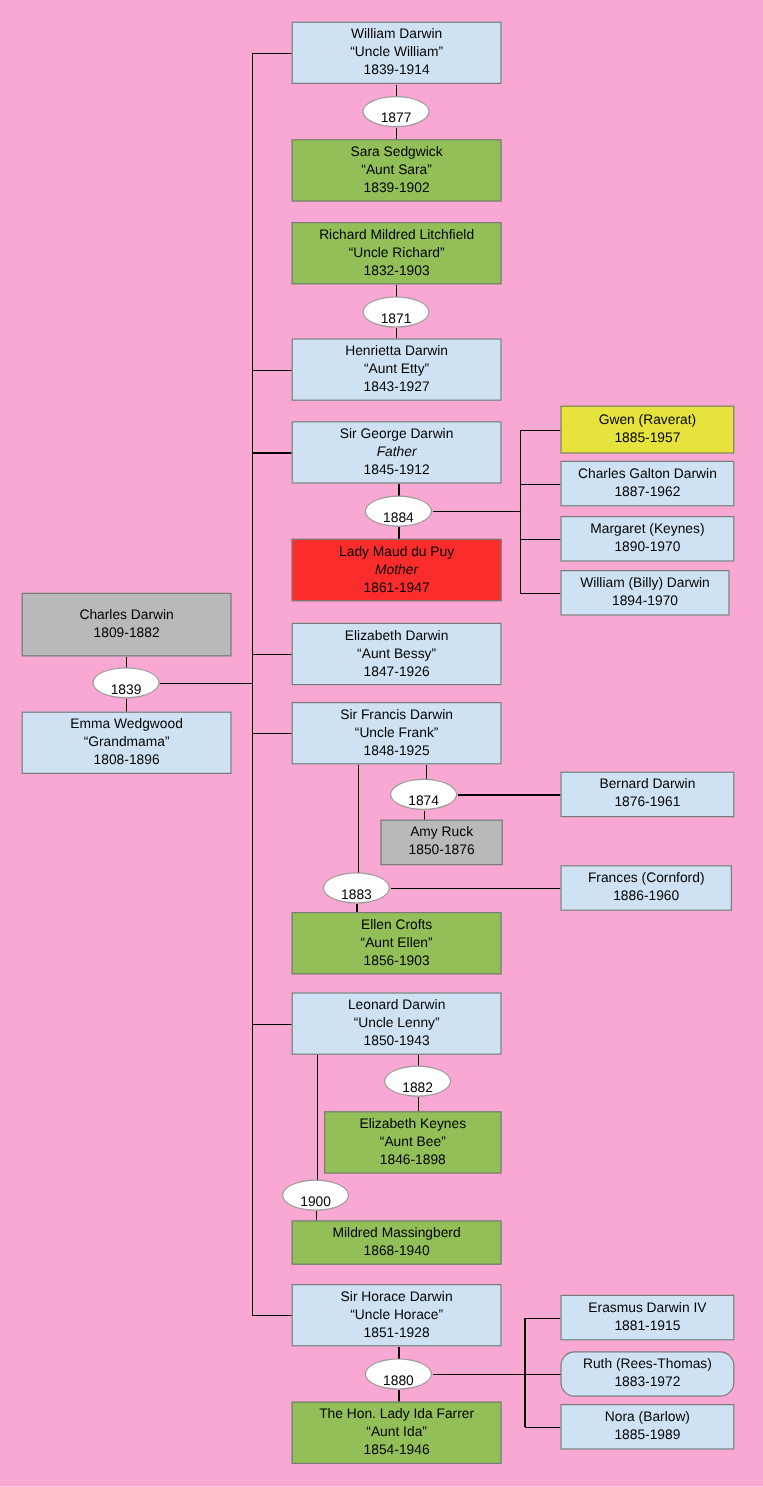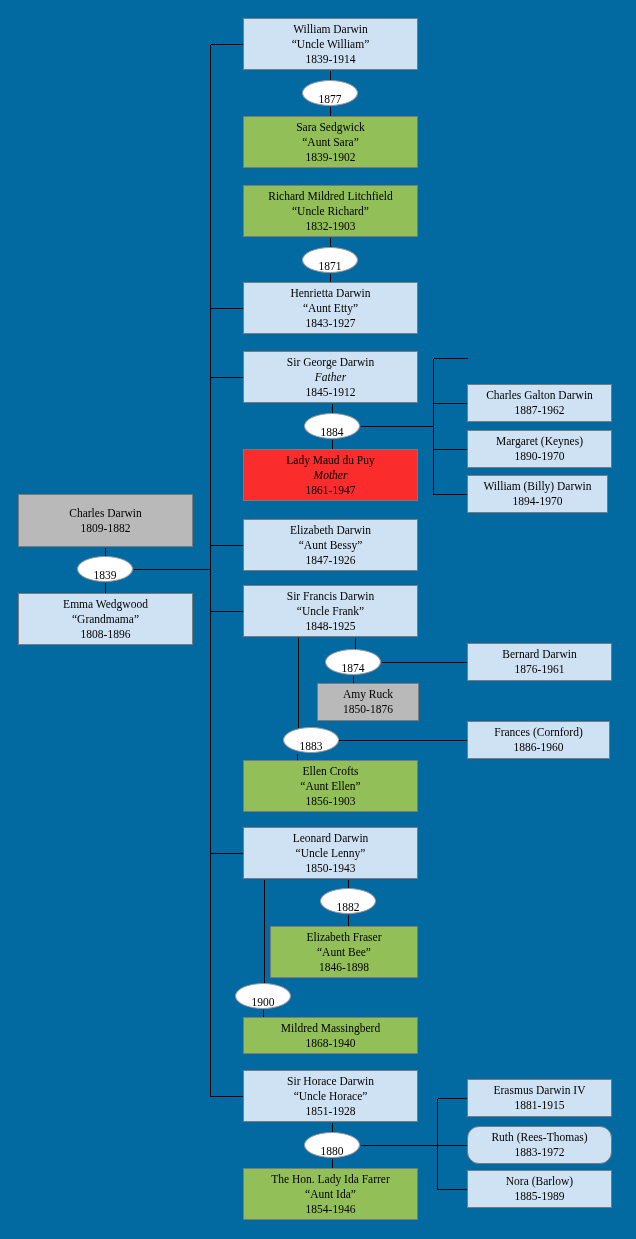--- a/index.html
+++ b/index.html
@@ -1,19 +1,19 @@
 <!DOCTYPE html>
 <html><head>
 <meta charset="utf-8">
 <style>
   html,body { margin:0; padding:0; background:#ffffff; }
   #canvas {
     position:relative; width:636px; height:1239px;
-    background:#0369a1; overflow:hidden;
-    font-family:Liberation Serif, serif;
+    background:#f9a8d4; overflow:hidden;
+    font-family:Liberation Sans, sans-serif;
   }
   #lines { position:absolute; left:0; top:0; z-index:1; }
   .node {
     position:absolute; box-sizing:border-box; z-index:2;
     border:1px solid #7a7a7a;
     display:flex; flex-direction:column; align-items:center; justify-content:center;
     text-align:center; color:#000; font-size:11.5px; line-height:15px;
   }
   .node .it { font-style:italic; }
   .oval {
@@ -125,38 +125,42 @@
       <span>Ellen Crofts</span>
       <span>“Aunt Ellen”</span>
       <span>1856-1903</span>
     </div>
     <div class="node" style="left: 243px; top: 827px; width: 175px; height: 52px; background: rgb(207, 226, 244);">
       <span>Leonard Darwin</span>
       <span>“Uncle Lenny”</span>
       <span>1850-1943</span>
     </div>
     <div class="node" style="left: 270px; top: 926px; width: 148px; height: 52px; background: rgb(146, 191, 87);">
-      <span>Elizabeth Fraser</span>
+      <span>Elizabeth Keynes</span>
       <span>“Aunt Bee”</span>
       <span>1846-1898</span>
     </div>
     <div class="node" style="left: 243px; top: 1017px; width: 175px; height: 37px; background: rgb(146, 191, 87);">
       <span>Mildred Massingberd</span>
       <span>1868-1940</span>
     </div>
     <div class="node" style="left: 243px; top: 1070px; width: 175px; height: 52px; background: rgb(207, 226, 244);">
       <span>Sir Horace Darwin</span>
       <span>“Uncle Horace”</span>
       <span>1851-1928</span>
     </div>
     <div class="node" style="left: 243px; top: 1168px; width: 175px; height: 52px; background: rgb(146, 191, 87);">
       <span>The Hon. Lady Ida Farrer</span>
       <span>“Aunt Ida”</span>
       <span>1854-1946</span>
     </div>
+    <div class="node" style="left: 467px; top: 338px; width: 145px; height: 40px; background: rgb(230, 227, 61);">
+      <span>Gwen (Raverat)</span>
+      <span>1885-1957</span>
+    </div>
     <div class="node" style="left: 467px; top: 384px; width: 145px; height: 38px; background: rgb(207, 226, 244);">
       <span>Charles Galton Darwin</span>
       <span>1887-1962</span>
     </div>
     <div class="node" style="left: 467px; top: 430px; width: 145px; height: 38px; background: rgb(207, 226, 244);">
       <span>Margaret (Keynes)</span>
       <span>1890-1970</span>
     </div>
     <div class="node" style="left: 467px; top: 475px; width: 141px; height: 38px; background: rgb(207, 226, 244);">
       <span>William (Billy) Darwin</span>
@@ -190,21 +194,21 @@
     </div>
     <div class="oval" style="left: 304px; top: 413px; width: 56px; height: 26px;">
       <span>1884</span>
     </div>
     <div class="oval" style="left: 77px; top: 556px; width: 56px; height: 26px;">
       <span>1839</span>
     </div>
     <div class="oval" style="left: 325px; top: 649px; width: 56px; height: 26px;">
       <span>1874</span>
     </div>
-    <div class="oval" style="left: 283px; top: 727px; width: 56px; height: 26px;">
+    <div class="oval" style="left: 269px; top: 727px; width: 56px; height: 26px;">
       <span>1883</span>
     </div>
     <div class="oval" style="left: 320px; top: 888px; width: 56px; height: 26px;">
       <span>1882</span>
     </div>
     <div class="oval" style="left: 235px; top: 983px; width: 56px; height: 26px;">
       <span>1900</span>
     </div>
     <div class="oval" style="left: 304px; top: 1132px; width: 56px; height: 26px;">
       <span>1880</span>

